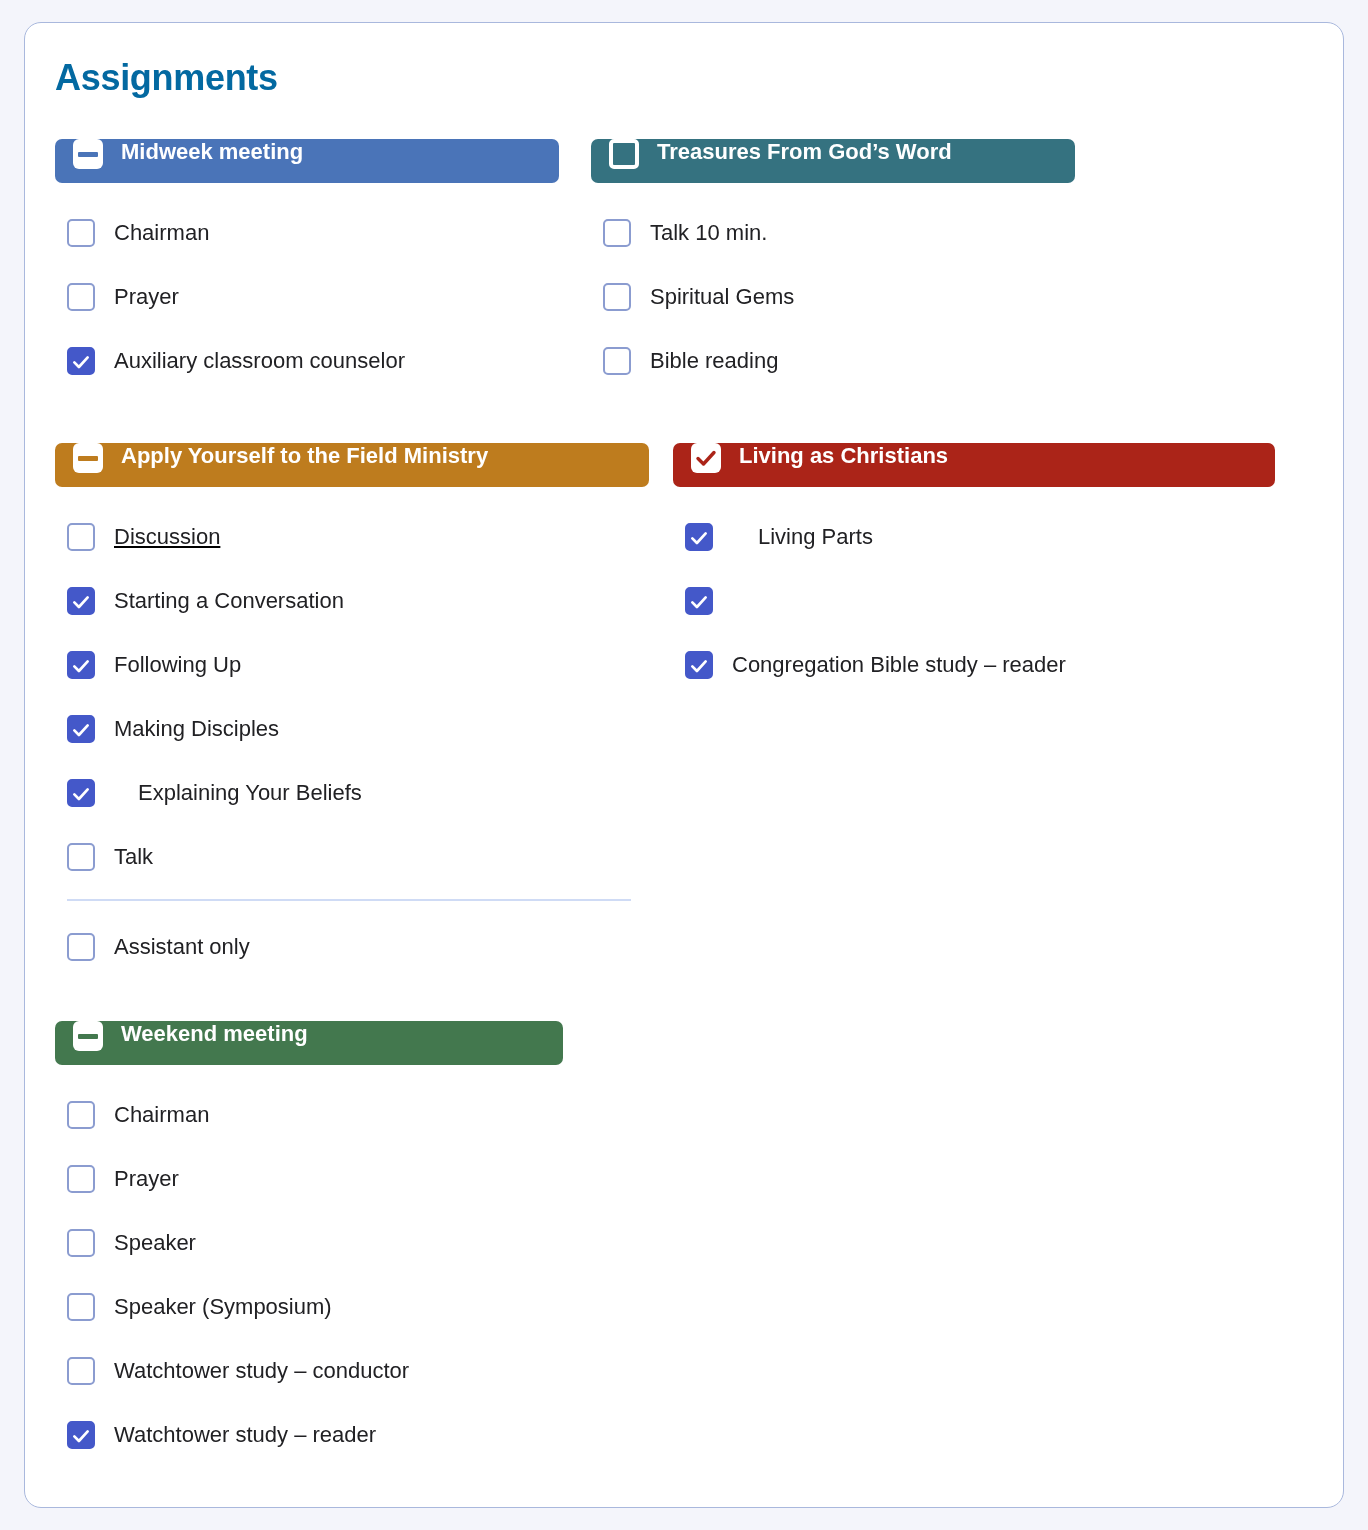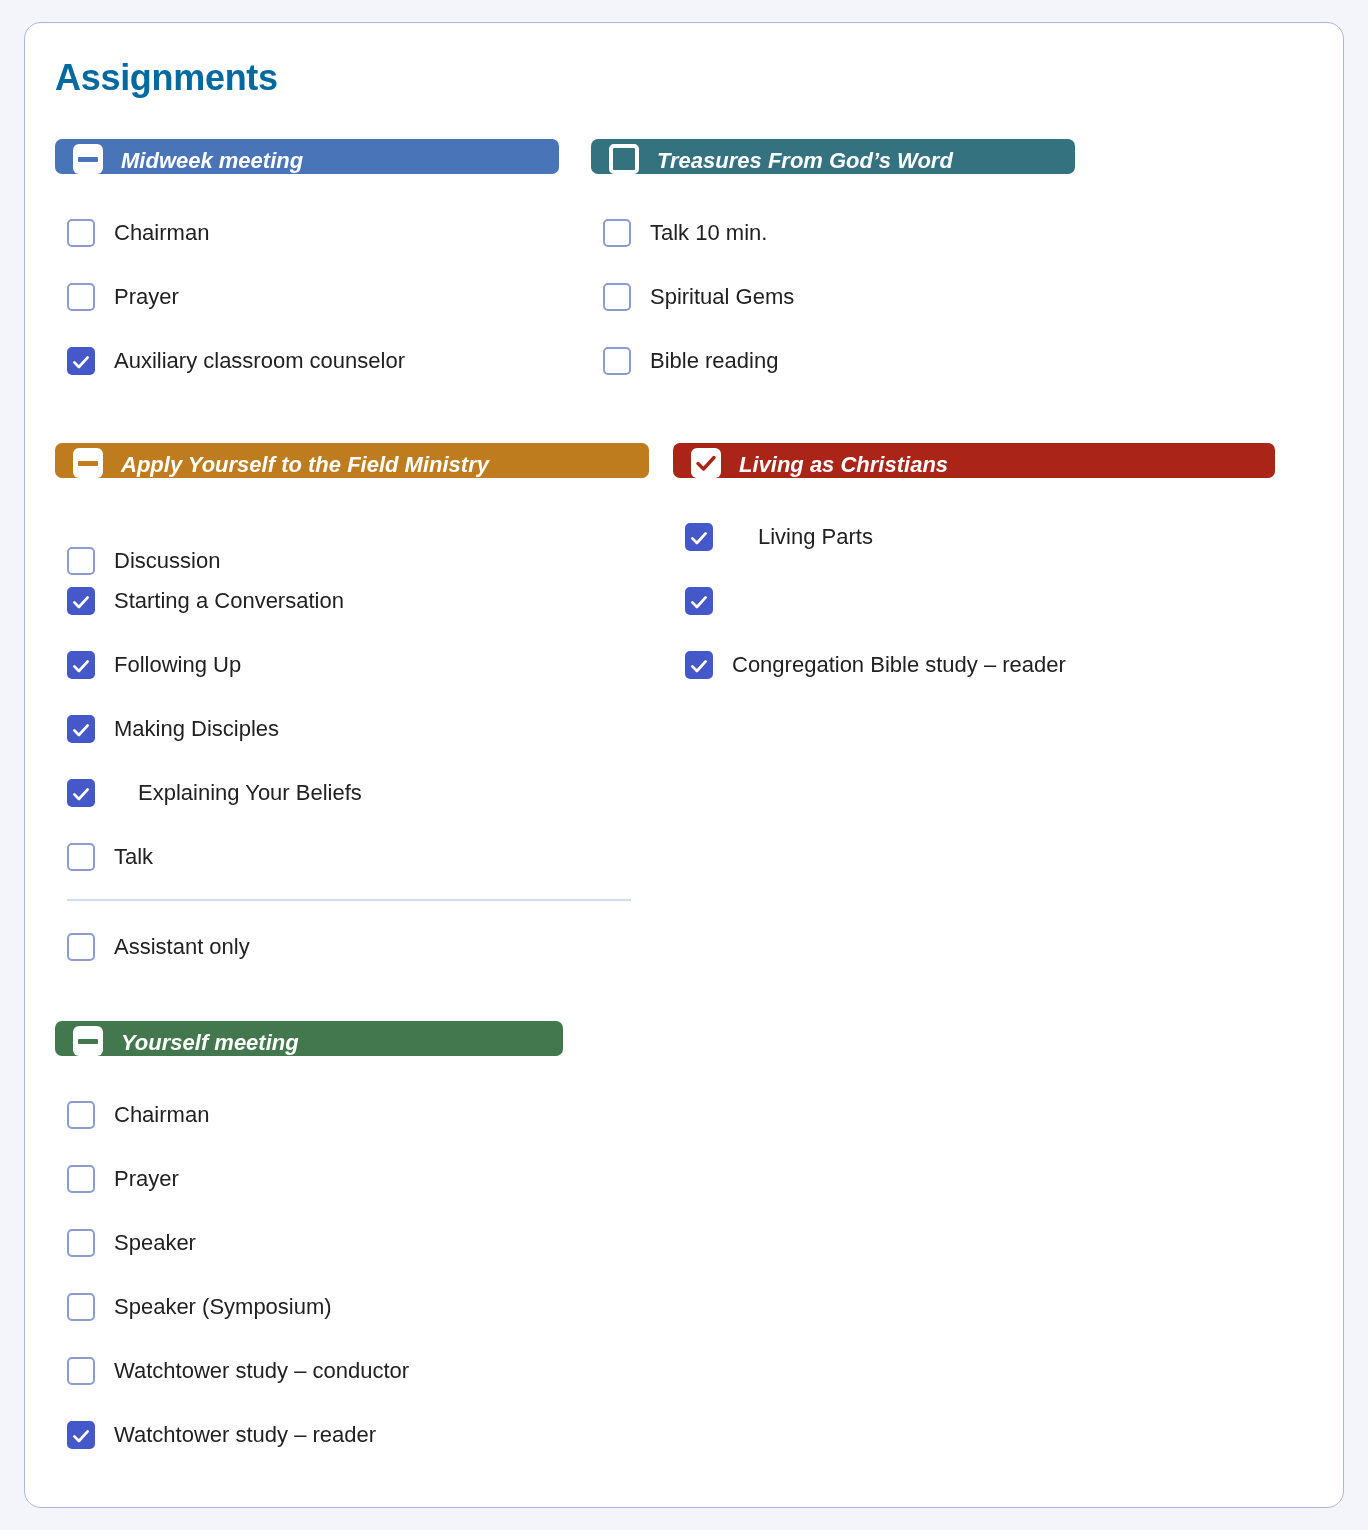--- a/index.html
+++ b/index.html
@@ -27,26 +27,25 @@
     letter-spacing: -0.3px;
   }
   .grid {
     position: absolute;
     left: 0; top: 0; width: 100%; height: 100%;
   }
 
   
   .banner {
     position: absolute;
-    height: 35px;
+    height: 44px;
     border-radius: 7px;
     display: flex;
-    align-items: flex-end;
+    align-items: flex-start;
     padding-left: 18px;
-    font-style: italic;
   }
   .banner-label {
     color: #ffffff;
     font-size: 22px;
     font-weight: 700;
     margin-left: 18px;
     white-space: nowrap;
   }
 
   
@@ -148,21 +147,21 @@
       <div class="row" style="left: 578px; top: 322px;">
         <div class="cb off"></div>
         <span class="row-label">Bible reading</span>
       </div>
       <div class="banner" style="left: 30px; top: 420px; width: 594px; background: rgb(190, 124, 30);">
         <div class="bx">
           <div class="dash" style="background: rgb(190, 124, 30);"></div>
         </div>
         <span class="banner-label">Apply Yourself to the Field Ministry</span>
       </div>
-      <div class="row" style="left: 42px; top: 522px;">
+      <div class="row" style="left: 42px; top: 498px; text-decoration: underline;">
         <div class="cb off"></div>
         <span class="row-label">Discussion</span>
       </div>
       <div class="row" style="left: 42px; top: 562px;">
         <div class="cb on">
           <svg width="20" height="20" viewBox="0 0 24 24">
             <path d="M4 12.5 L9.5 18 L20 6.5" fill="none" stroke="#ffffff" stroke-width="3.2" stroke-linecap="round" stroke-linejoin="round"></path>
           </svg>
         </div>
         <span class="row-label">Starting a Conversation</span>
@@ -228,21 +227,21 @@
           <svg width="20" height="20" viewBox="0 0 24 24">
             <path d="M4 12.5 L9.5 18 L20 6.5" fill="none" stroke="#ffffff" stroke-width="3.2" stroke-linecap="round" stroke-linejoin="round"></path>
           </svg>
         </div>
         <span class="row-label">Congregation Bible study – reader</span>
       </div>
       <div class="banner" style="left: 30px; top: 998px; width: 508px; background: rgb(67, 120, 78);">
         <div class="bx">
           <div class="dash" style="background: rgb(67, 120, 78);"></div>
         </div>
-        <span class="banner-label">Yourself meeting</span>
+        <span class="banner-label">Weekend meeting</span>
       </div>
       <div class="row" style="left: 42px; top: 1076px;">
         <div class="cb off"></div>
         <span class="row-label">Chairman</span>
       </div>
       <div class="row" style="left: 42px; top: 1140px;">
         <div class="cb off"></div>
         <span class="row-label">Prayer</span>
       </div>
       <div class="row" style="left: 42px; top: 1204px;">

